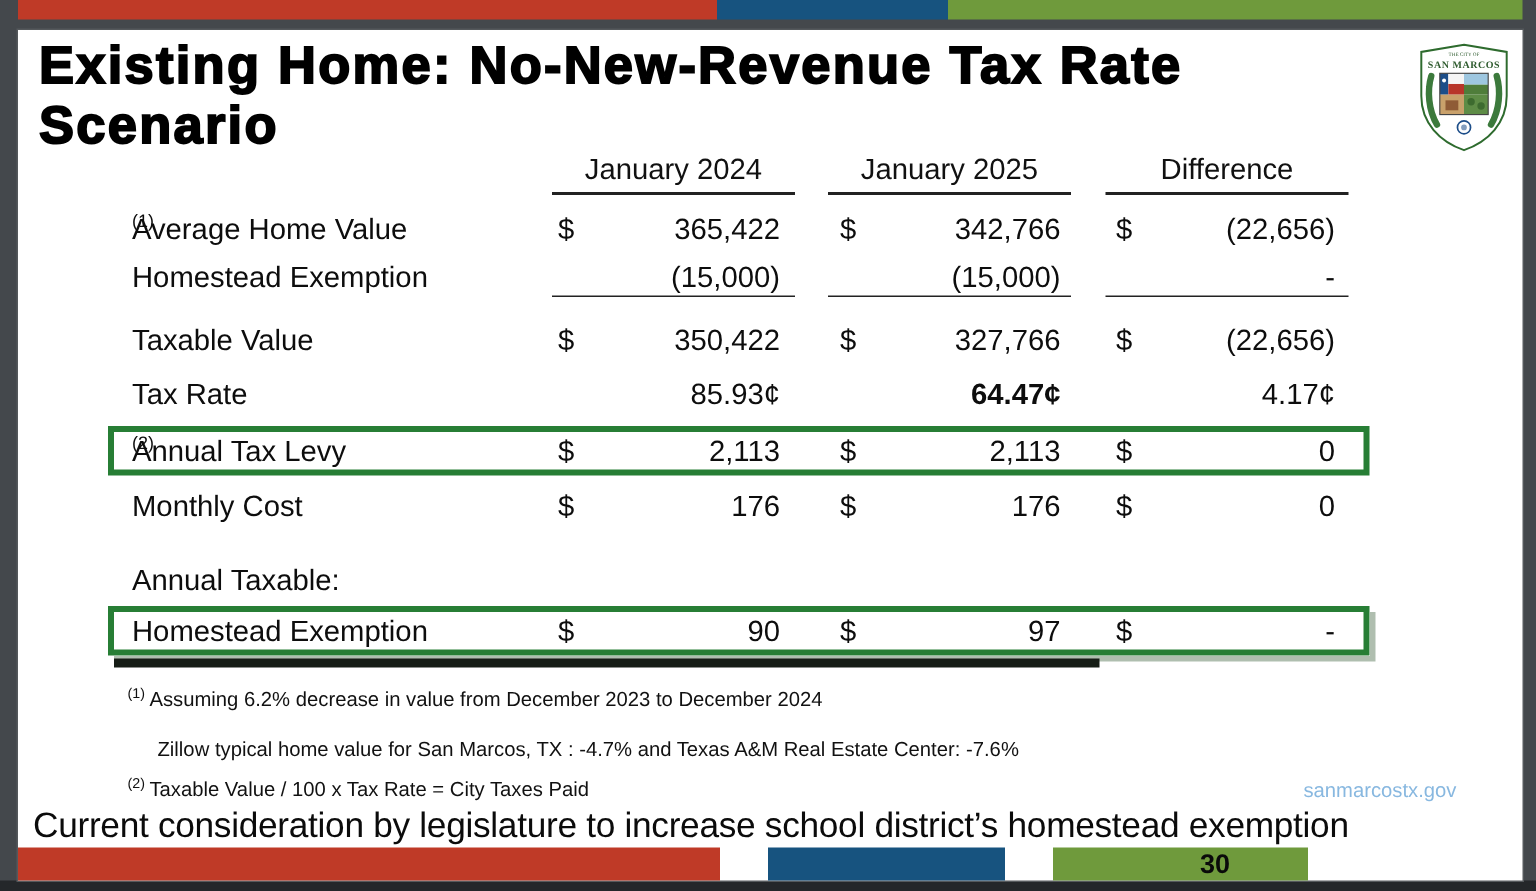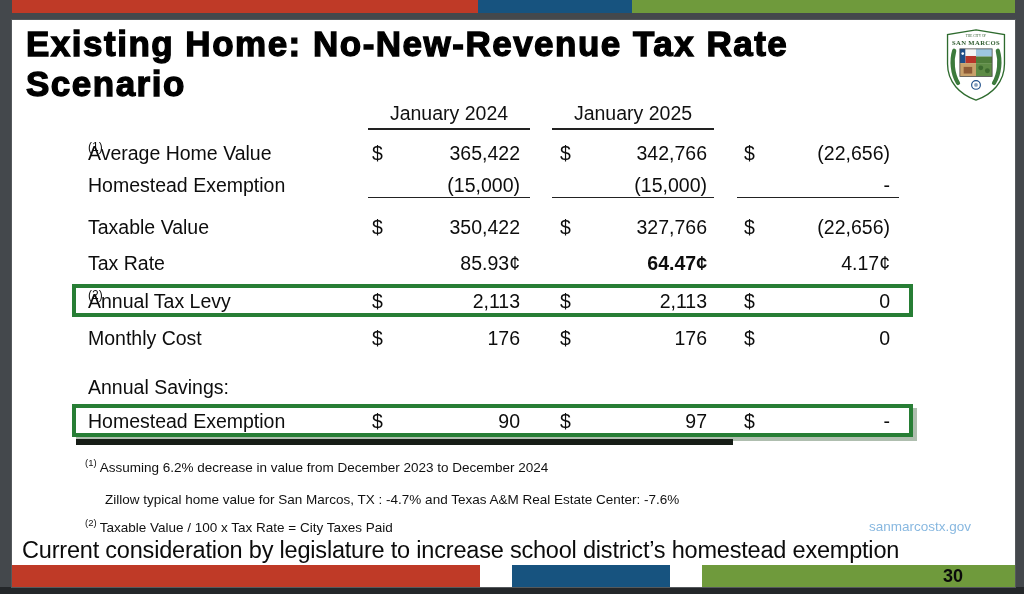--- a/index.html
+++ b/index.html
@@ -62,21 +62,21 @@
   .fn2{left:93px;top:472px;}
   .fn3{left:73px;top:497px;}
 
   .website{position:absolute;right:44px;top:499px;font-size:13.5px;
            color:var(--link_blue,#88b8e0);text-decoration:none;}
 
   .bottom-note{position:absolute;left:10px;top:517px;width:990px;font-size:23.5px;
                letter-spacing:-0.2px;color:#0b0b0b;white-space:nowrap;}
 
   
-  .bottombar{position:absolute;left:0;bottom:0;width:1003px;height:22px;display:flex;gap:32px;}
+  .bottombar{position:absolute;left:0;bottom:0;width:860px;height:22px;display:flex;gap:32px;}
   .bottombar .seg-red{width:468px;} .bottombar .seg-blue{width:158px;}
   .bottombar .seg-green{flex:1;position:relative;}
   .pagenum{position:absolute;right:52px;top:0;line-height:22px;font-size:18px;
            font-weight:bold;color:#0a0a0a;}
 
   svg text{font-family:"Liberation Serif","DejaVu Serif",serif;}
 </style>
 </head>
 <body>
 
@@ -109,20 +109,21 @@
     <rect x="34" y="37" width="17" height="14" fill="#5e8c46"></rect>
     <circle cx="39" cy="42" r="2.6" fill="#3d6b2f"></circle>
     <circle cx="46" cy="45" r="2.6" fill="#3d6b2f"></circle>
     <rect x="17" y="22" width="34" height="29" fill="none" stroke="#444" stroke-width="0.8"></rect>
     <circle cx="34" cy="60" r="4.6" fill="#ffffff" stroke="#1d4e89" stroke-width="1.2"></circle>
     <circle cx="34" cy="60" r="2" fill="#1d4e89" opacity="0.55"></circle>
   </svg>
 
   <div class="colhead ch1">January 2024</div>
   <div class="colhead ch2">January 2025</div>
+  <div class="colhead ch3">Difference</div>
 
   <div class="gbox gbox1"></div>
   <div class="gbox gbox2"></div>
   <div class="total-shadow"></div>
 
   <div class="trow" style="top:121px">
     <span class="lbl"><span>Average Home Value</span><sup class="fnref">(1)</sup></span>
     <span class="dol d1">$</span>
     <span class="val v1">365,422</span>
     <span class="dol d2">$</span>
@@ -182,21 +183,21 @@
     <span class="dol d1">$</span>
     <span class="val v1">176</span>
     <span class="dol d2">$</span>
     <span class="val v2">176</span>
     <span class="dol d3">$</span>
     <span class="val v3">0</span>
   </div>
 
   <div class="trow" style="top:355px">
     <span class="lbl">
-        <span>Annual Savings:</span>
+        <span>Annual Taxable:</span>
       </span>
   </div>
 
   <div class="trow" style="top:389px">
     <span class="lbl">
         <span>Homestead Exemption</span>
       </span>
     <span class="dol d1">$</span>
     <span class="val v1">90</span>
     <span class="dol d2">$</span>

